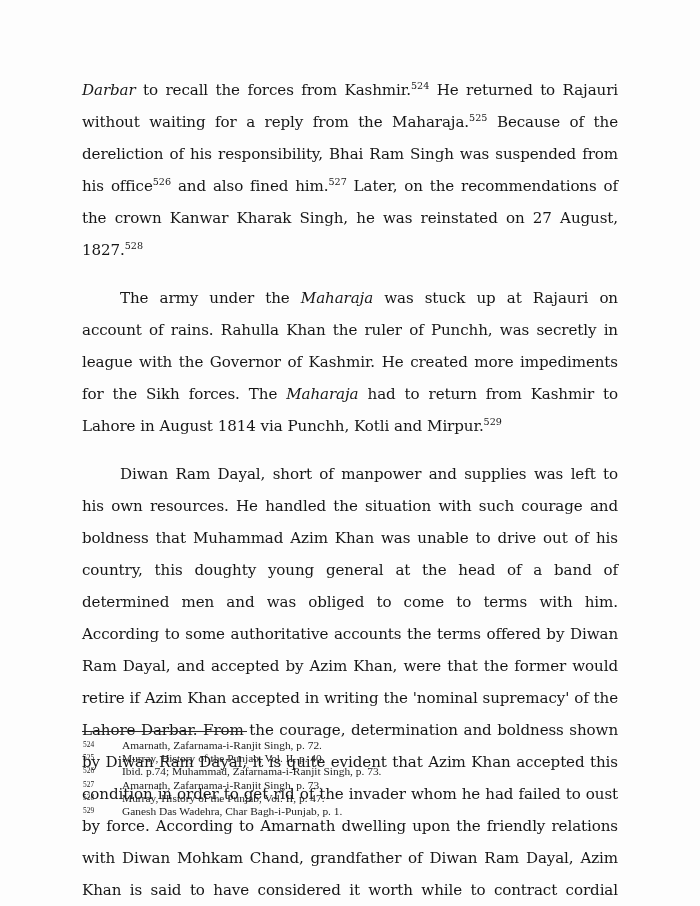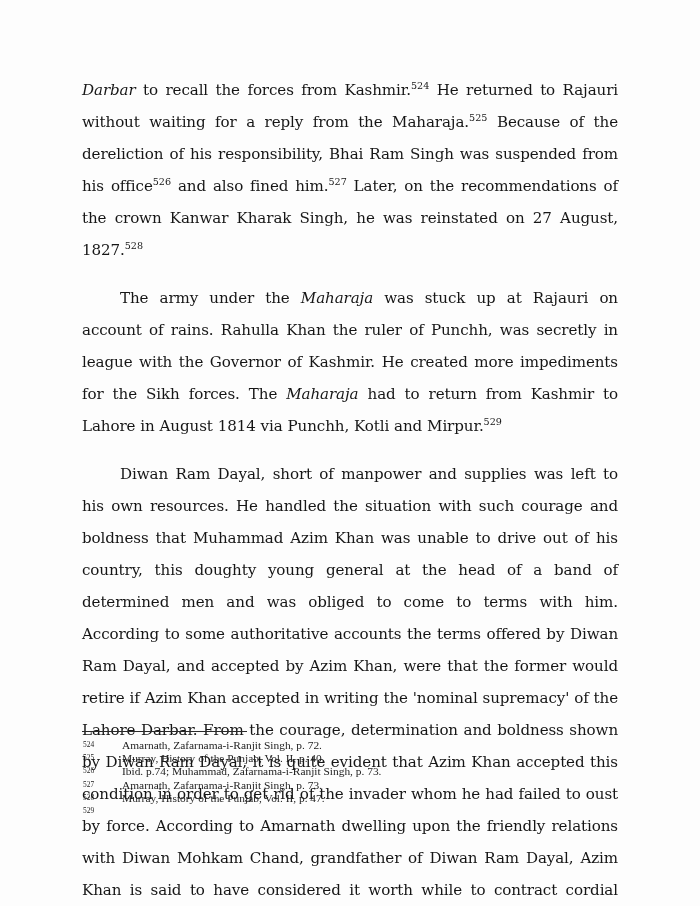--- a/index.html
+++ b/index.html
@@ -122,17 +122,17 @@
   </div>
 
   <div class="footnotes">
     <div class="fn-rule"></div>
     <div class="fn-list" id="footnotes-container">
         <div class="fn-item"><span class="fn-num">524</span><span class="fn-text"><span>Amarnath, </span><span class="it">Zafarnama-i-Ranjit Singh</span><span>, p. 72.</span></span></div>
         <div class="fn-item"><span class="fn-num">525</span><span class="fn-text"><span>Murray, </span><span class="it">History of the Punjab</span><span>, Vol. II, p. 40.</span></span></div>
         <div class="fn-item"><span class="fn-num">526</span><span class="fn-text"><span class="it">Ibid.</span><span> p.74; Muhammad, </span><span class="it">Zafarnama-i-Ranjit Singh</span><span>, p. 73.</span></span></div>
         <div class="fn-item"><span class="fn-num">527</span><span class="fn-text"><span>Amarnath, </span><span class="it">Zafarnama-i-Ranjit Singh</span><span>, p. 73.</span></span></div>
         <div class="fn-item"><span class="fn-num">528</span><span class="fn-text"><span>Murray, </span><span class="it">History of the Punjab</span><span>, Vol. II, p. 47.</span></span></div>
-        <div class="fn-item"><span class="fn-num">529</span></div>
+        <div class="fn-item"><span class="fn-num">529</span><span class="fn-text"><span>Ganesh Das Wadehra, </span><span class="it">Char Bagh-i-Punjab</span><span>, p. 1.</span></span></div>
       </div>
   </div>
 
 </div>
 
 </body></html>

